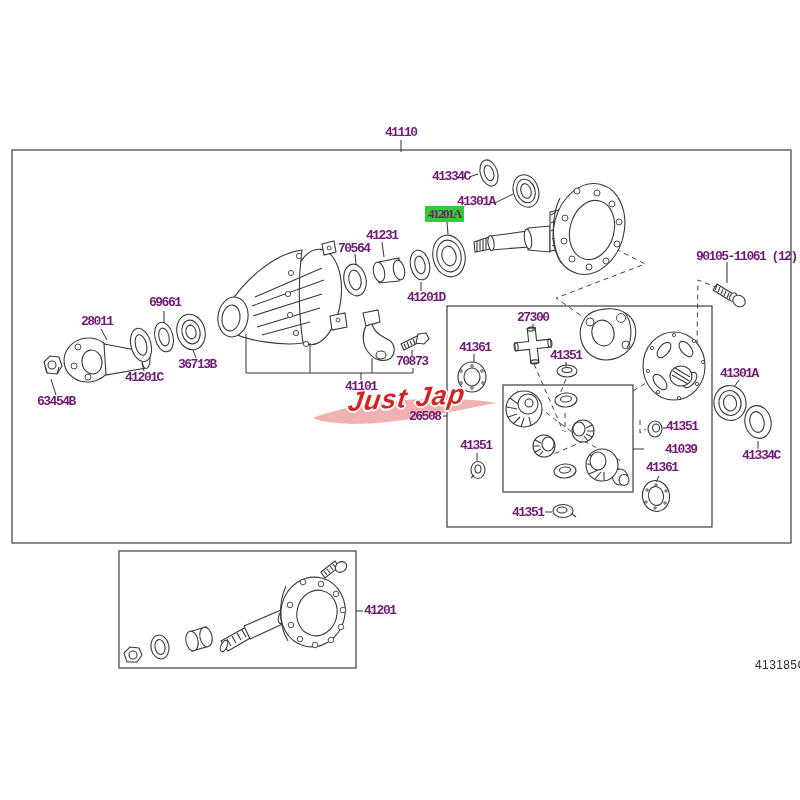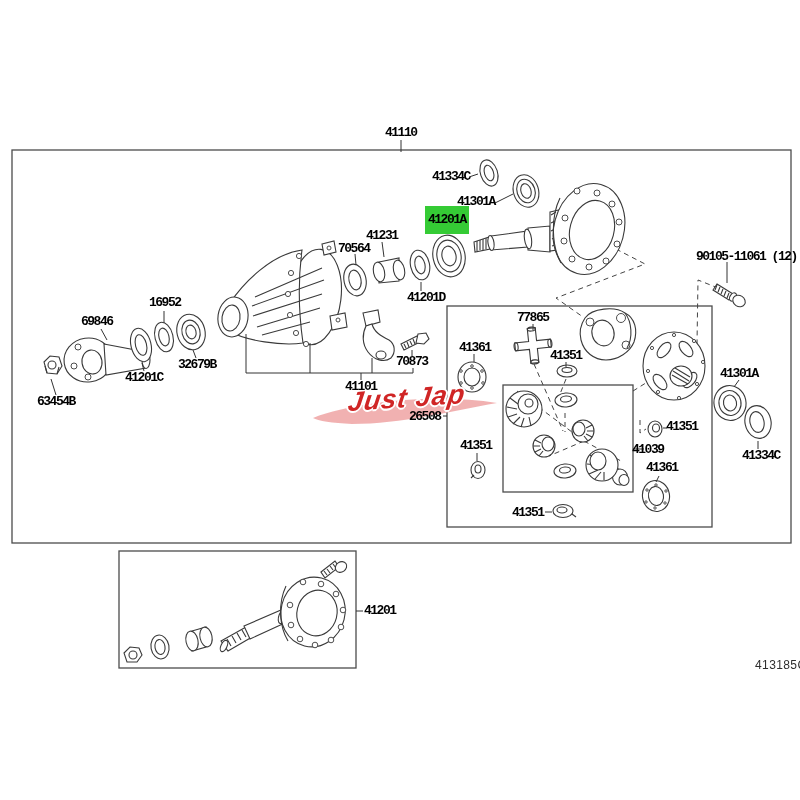--- a/index.html
+++ b/index.html
@@ -1,21 +1,21 @@
 <!DOCTYPE html>
 <html><head>
 <meta charset="utf-8">
 <style>
   html,body{margin:0;padding:0;background:#fff;}
   .stage{position:relative;width:800px;height:800px;background:#ffffff;overflow:hidden;
          font-family:"Liberation Mono",monospace;}
   svg{position:absolute;left:0;top:0;}
   .plabel{position:absolute;font:bold 13px/1.05 "Liberation Mono",monospace;
-          letter-spacing:-1.5px;color:#000000;white-space:nowrap;z-index:30;}
-  .hl{padding:7px 3px;z-index:31;}
+          letter-spacing:-1.5px;color:#701a75;white-space:nowrap;z-index:30;}
+  .hl{padding:1px 3px;z-index:31;font-family:Liberation Serif, serif;}
   .figcode{position:absolute;font:12px/1 "Liberation Sans",sans-serif;
            letter-spacing:.4px;color:#2e2e2e;z-index:30;}
   .wmtext{position:absolute;left:348px;top:385px;z-index:21;
           font:bold italic 27px/1 "Liberation Sans",sans-serif;
           transform:rotate(-4deg) skewX(-12deg);letter-spacing:1px;
           text-shadow:-2px 0 0 #fff,2px 0 0 #fff,0 -2px 0 #fff,0 2px 0 #fff,
                       -1px -1px 0 #fff,1px 1px 0 #fff,-1px 1px 0 #fff,1px -1px 0 #fff;}
   .box{fill:none;stroke:#4c4c4c;stroke-width:1.3;}
   .ln{stroke:#333;stroke-width:1;fill:none;}
   .dash{stroke:#444;stroke-width:1;fill:none;stroke-dasharray:5 4;}
@@ -368,34 +368,34 @@
 
 <div class="wmtext" style="color: rgb(208, 37, 37);">Just Jap</div>
 
 <div class="plabel" style="left:385px;top:126px">41110</div>
 <div class="plabel" style="left:432px;top:170px">41334C</div>
 <div class="plabel" style="left:457px;top:195px">41301A</div>
 <div class="plabel hl" style="left: 425px; top: 206px; background: rgb(53, 203, 53);">41201A</div>
 <div class="plabel" style="left:366px;top:229px">41231</div>
 <div class="plabel" style="left:338px;top:242px">70564</div>
 <div class="plabel" style="left:407px;top:291px">41201D</div>
-<div class="plabel" style="left:149px;top:296px">16952</div>
-<div class="plabel" style="left:81px;top:315px">69846</div>
-<div class="plabel" style="left:178px;top:358px">32679B</div>
+<div class="plabel" style="left:149px;top:296px">69661</div>
+<div class="plabel" style="left:81px;top:315px">28011</div>
+<div class="plabel" style="left:178px;top:358px">36713B</div>
 <div class="plabel" style="left:125px;top:371px">41201C</div>
 <div class="plabel" style="left:37px;top:395px">63454B</div>
 <div class="plabel" style="left:396px;top:355px">70873</div>
 <div class="plabel" style="left:345px;top:380px">41101</div>
 <div class="plabel" style="left:409px;top:410px">26508</div>
 <div class="plabel" style="left:696px;top:250px">90105-11061 (12)</div>
-<div class="plabel" style="left:517px;top:311px">77865</div>
+<div class="plabel" style="left:517px;top:311px">27300</div>
 <div class="plabel" style="left:459px;top:341px">41361</div>
 <div class="plabel" style="left:550px;top:349px">41351</div>
 <div class="plabel" style="left:460px;top:439px">41351</div>
-<div class="plabel" style="left:632px;top:443px">41039</div>
+<div class="plabel" style="left:665px;top:443px">41039</div>
 <div class="plabel" style="left:666px;top:420px">41351</div>
 <div class="plabel" style="left:646px;top:461px">41361</div>
 <div class="plabel" style="left:512px;top:506px">41351</div>
 <div class="plabel" style="left:720px;top:367px">41301A</div>
 <div class="plabel" style="left:742px;top:449px">41334C</div>
 <div class="plabel" style="left:364px;top:604px">41201</div>
 <div class="figcode" style="left:755px;top:659px">413185C</div>
 
 </div>
 

